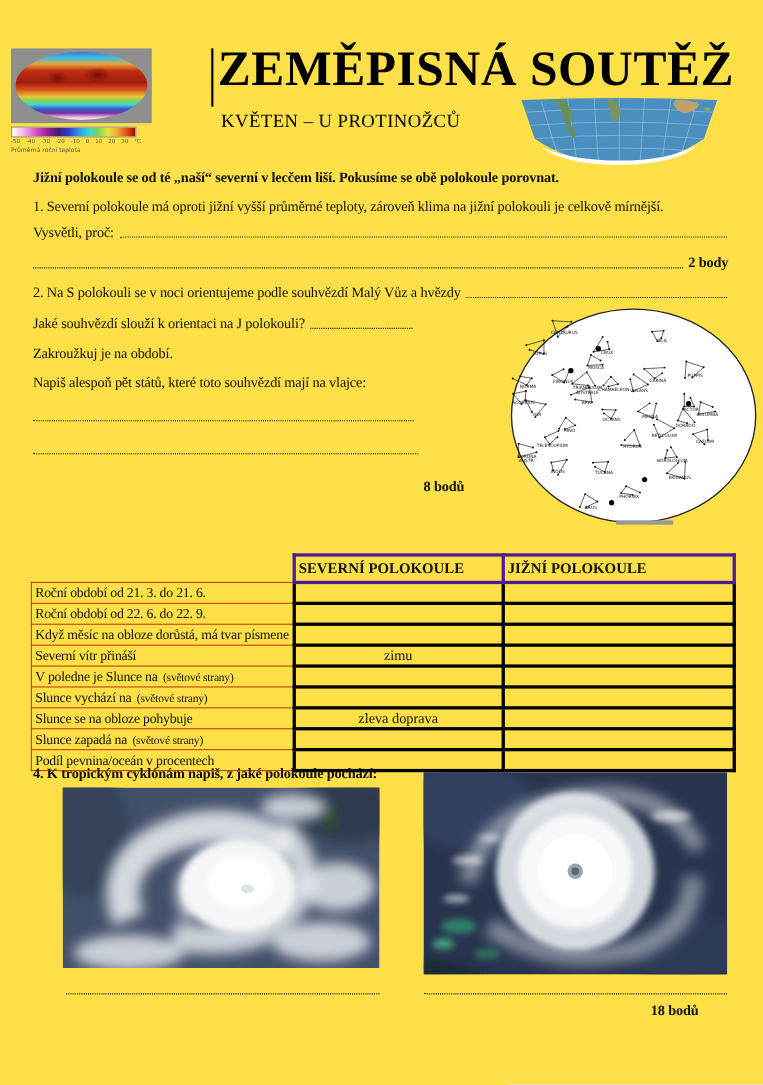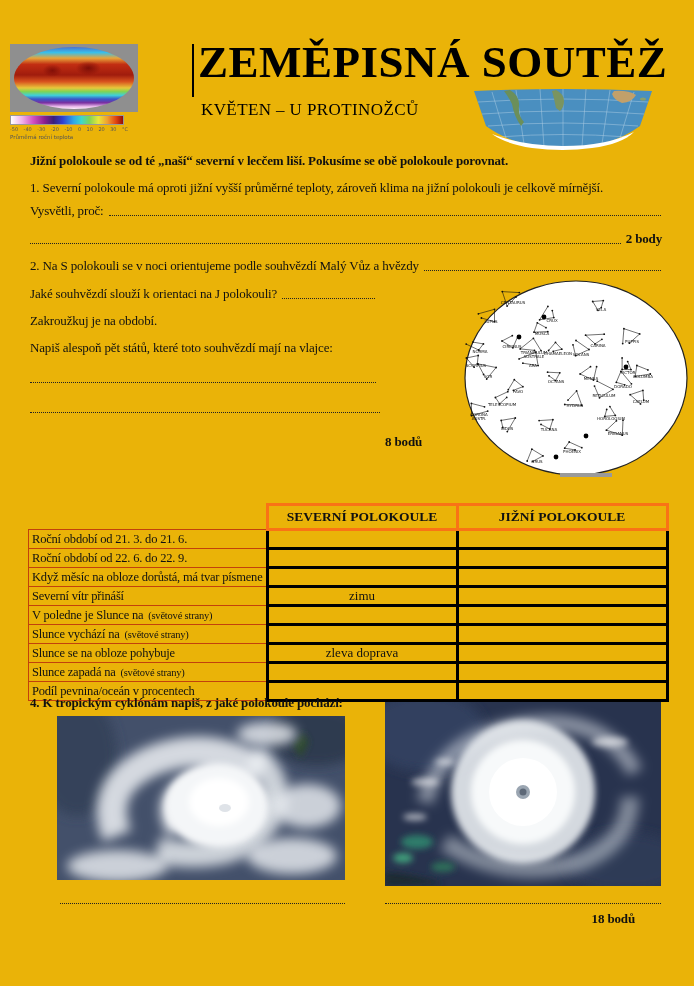--- a/index.html
+++ b/index.html
@@ -1,16 +1,16 @@
 <!DOCTYPE html>
 <html><head>
 <meta charset="utf-8">
 <style>
   html,body{margin:0;padding:0;background:#e8e8e8;}
-  .page{position:relative;width:694px;height:986px;background:#eab308;margin:0 auto;
+  .page{position:relative;width:694px;height:986px;background:#fde047;margin:0 auto;
         font-family:"Liberation Serif","DejaVu Serif",serif;color:#111;overflow:hidden;}
 
   
   .temp-map{position:absolute;left:10px;top:44px;width:130px;}
   .tm-map{width:128px;height:68px;background:#8f8f8f;display:flex;align-items:center;justify-content:center;}
   .tm-globe{width:120px;height:62px;border-radius:50%;
      background:
        radial-gradient(14px 9px at 32% 38%, rgba(120,10,5,.8), rgba(120,10,5,0) 70%),
        radial-gradient(18px 10px at 62% 34%, rgba(110,8,4,.8), rgba(110,8,4,0) 70%),
        linear-gradient(180deg,#4a71d0 0%,#39c0ea 9%,#e8a43a 18%,#c22e12 28%,#a01c0d 45%,#d9531e 56%,#e8c73a 66%,#7fd455 72%,#3fd0d8 78%,#3956c8 84%,#7b2fa0 90%,#e9b8ea 96%,#fdeefc 100%);}
@@ -32,21 +32,21 @@
   .bold{font-weight:bold;}
   .flexline{display:flex;align-items:flex-end;}
   .leader{flex:1;border-bottom:1.6px dotted #222;margin:0 1px 3px 5px;min-width:20px;}
   .leader-solo{position:absolute;border-bottom:1.6px dotted #222;height:14px;}
   .pts{font-weight:bold;}
 
   
   table.cmp{position:absolute;left:28px;top:503px;border-collapse:collapse;table-layout:fixed;}
   table.cmp td,table.cmp th{padding:0 3px;overflow:hidden;}
   td.corner{border:none;}
-  th.hdr{border:3px solid #f97316;font-size:13.5px;font-weight:bold;text-align:center;height:22px;}
+  th.hdr{border:3px solid #4c1d95;font-size:13.5px;font-weight:bold;text-align:left;height:22px;}
   td.lbl{border:1px solid #c2410c;font-size:12.5px;letter-spacing:-0.2px;white-space:nowrap;height:16px;}
   td.val{border:3px solid #000000;font-size:13px;text-align:center;height:16px;}
   span.note{font-size:10.5px;letter-spacing:-0.2px;}
 
   .cyclone{position:absolute;}
   .star-chart{position:absolute;left:460px;top:278px;}
 </style>
 </head>
 <body>
 

